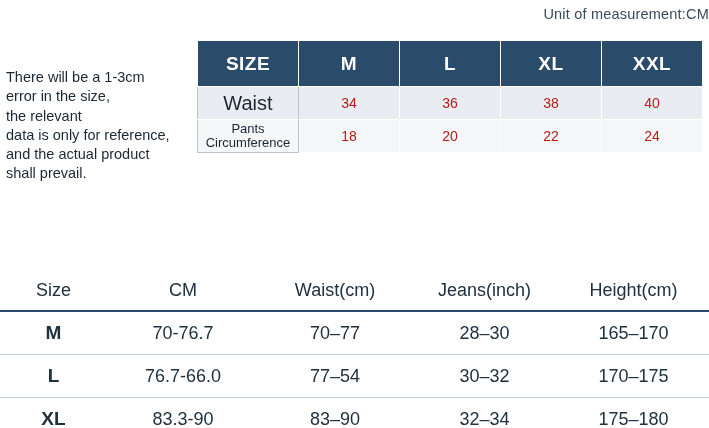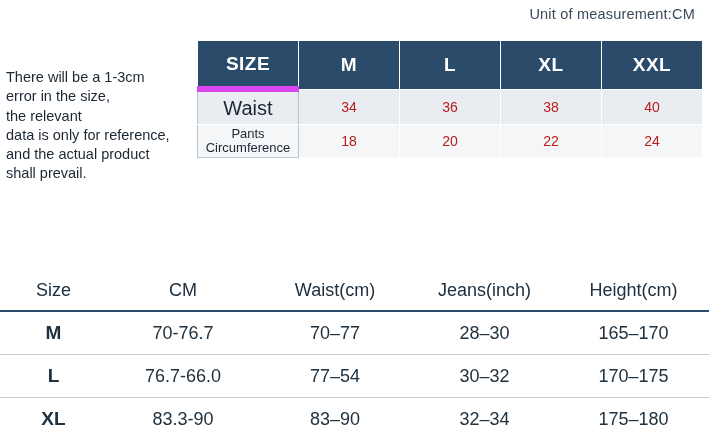--- a/index.html
+++ b/index.html
@@ -12,21 +12,21 @@
     background: #ffffff;
     font-family: "Liberation Sans", sans-serif;
     position: relative;
     overflow: hidden;
   }
 
   
   .unit-note {
     position: absolute;
     top: 6px;
-    right: 14px;
+    right: 0;
     font-size: 14.5px;
     color: #3b4a5a;
     letter-spacing: 0.2px;
   }
 
   
   .reminder {
     position: absolute;
     left: 6px;
     top: 68px;
@@ -83,21 +83,21 @@
   table.top-table tbody tr.row-odd  td { background: #f4f6f8; text-align: center; }
   table.top-table tbody td.rowlabel {
     background: #ffffff;
     color: #1b2733;
     font-size: 13px;
     line-height: 1.05;
     padding: 1px 2px;
     border-left: 1px solid #b9c4cf;
     border-right: 1px solid #b9c4cf;
   }
-  table.top-table tbody tr:first-child td.rowlabel { border-top: 6px solid #d946ef; }
+  table.top-table tbody tr:first-child td.rowlabel { border-top: 1px solid #d946ef; }
   table.top-table tbody tr:last-child td.rowlabel { border-bottom: 1px solid #b9c4cf; }
   table.top-table tbody td.rowlabel.big {
     font-size: 20px;
     font-weight: normal;
   }
   .rowlabel .l1, .rowlabel .l2 { display: block; }
 
   
   .bottom-table-wrap {
     position: absolute;

